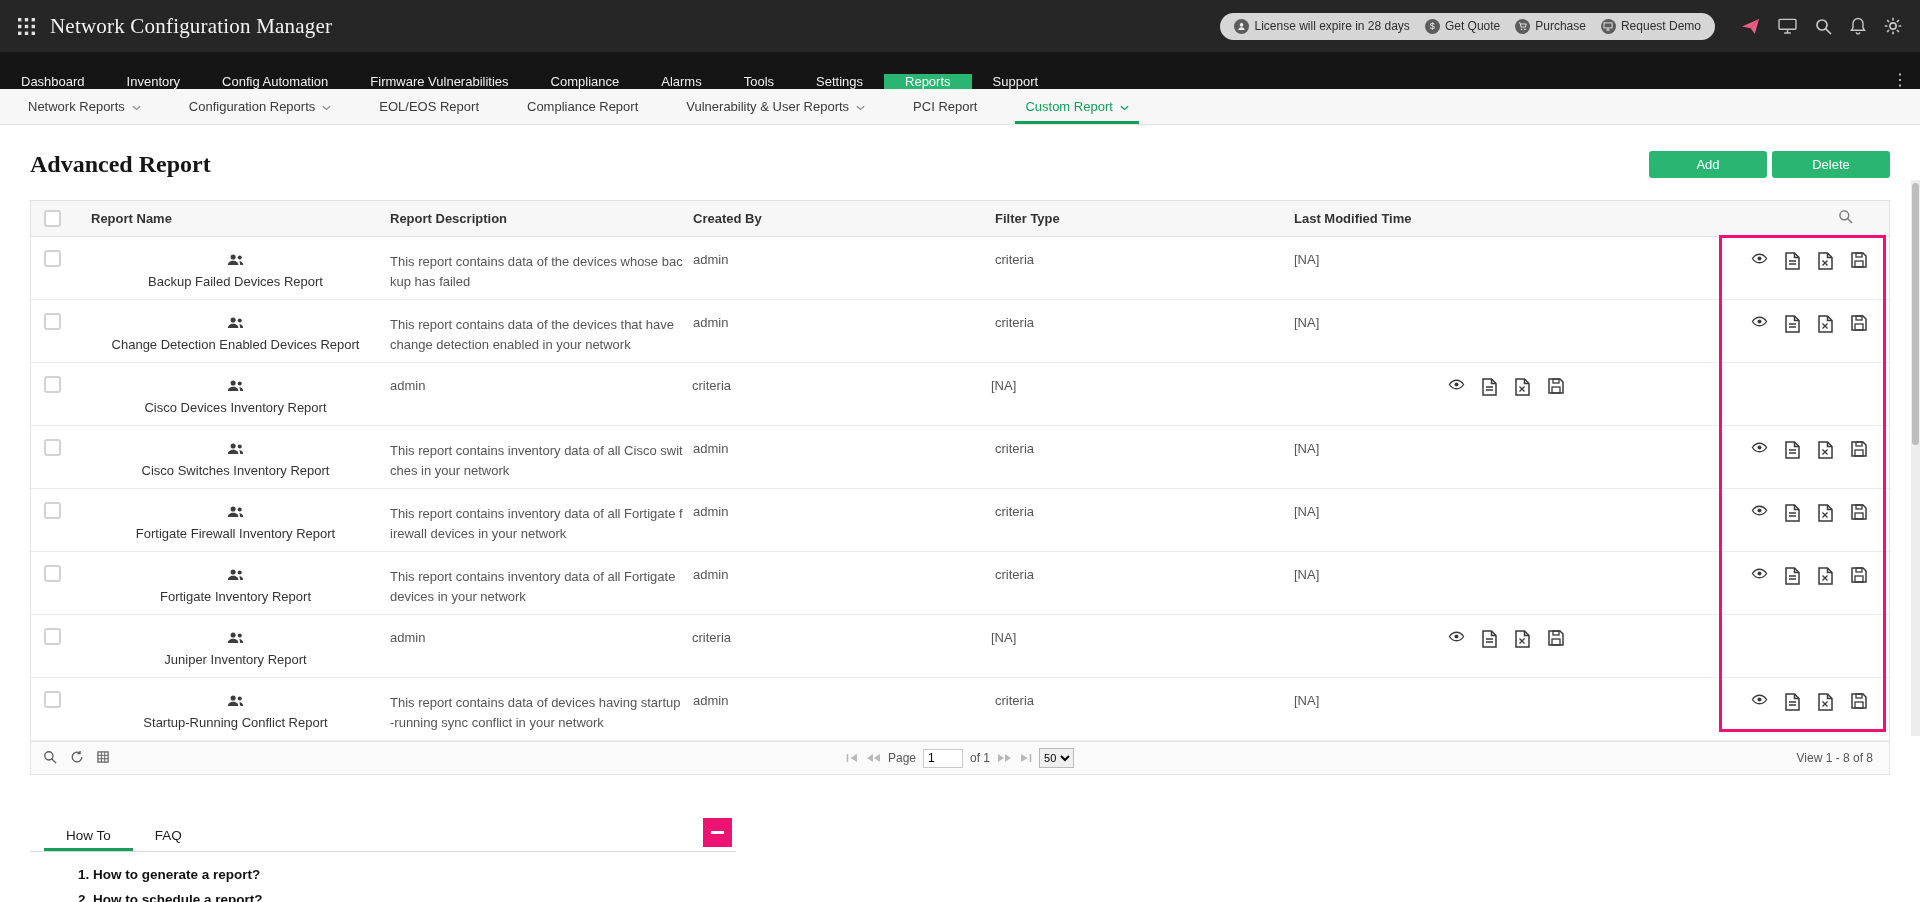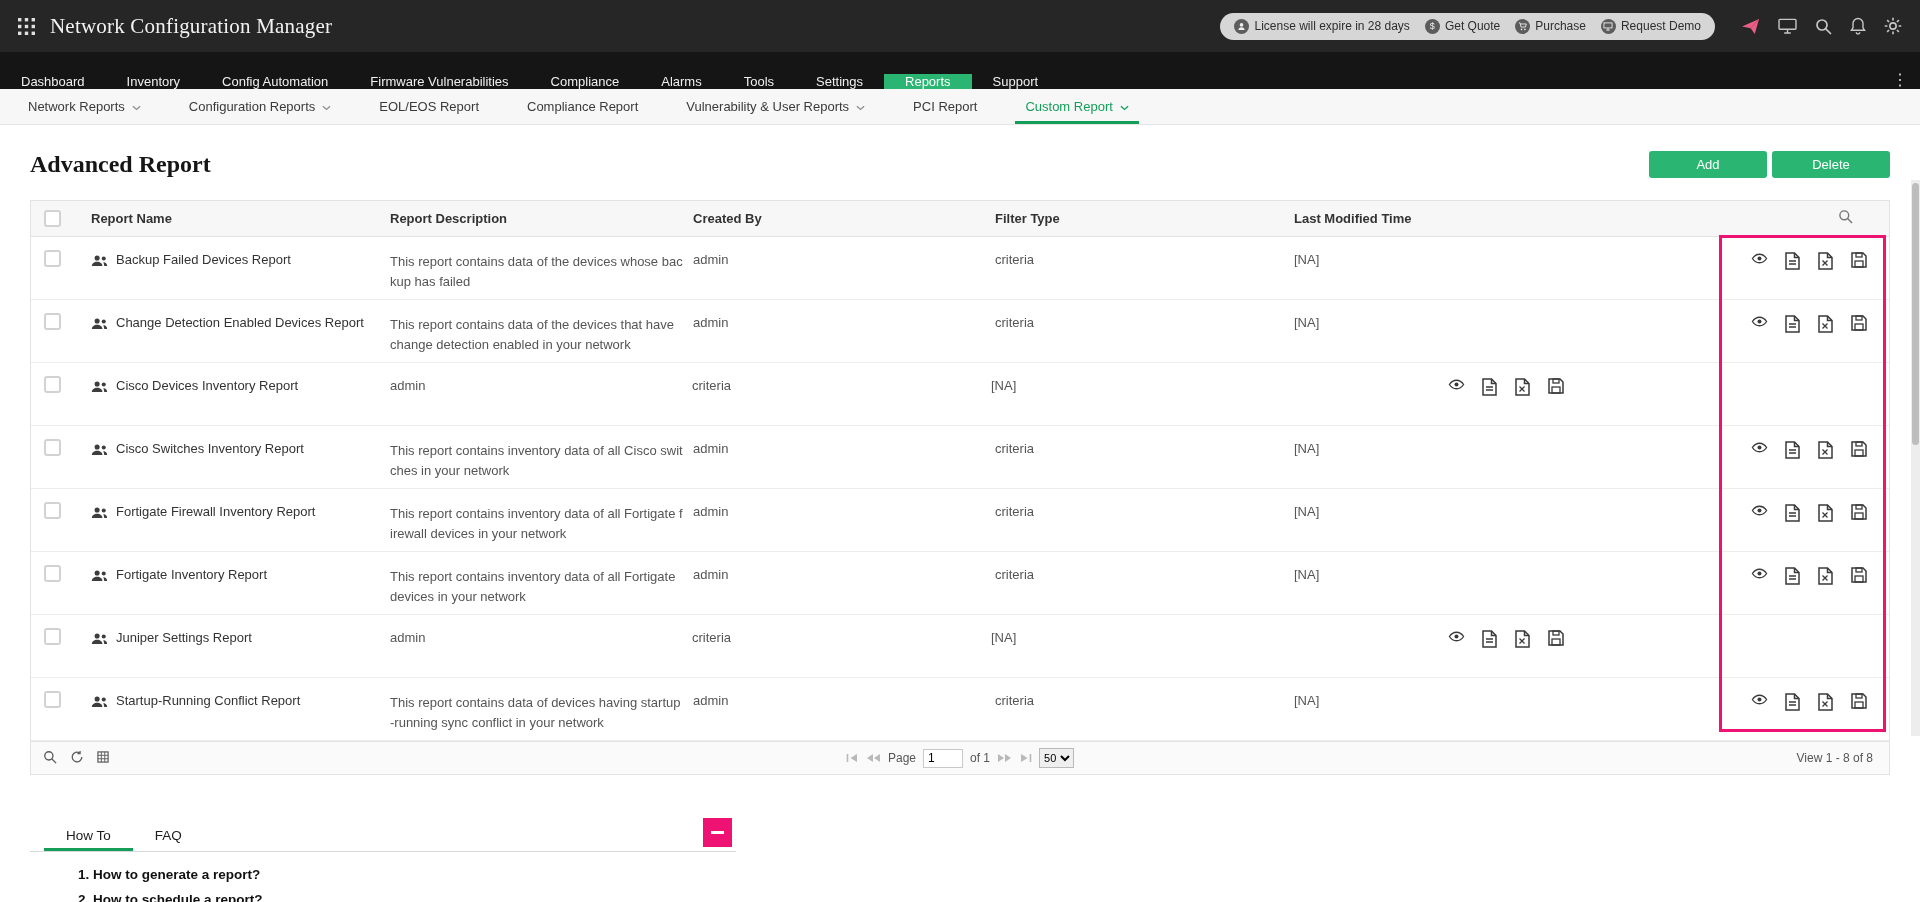--- a/index.html
+++ b/index.html
@@ -50,21 +50,21 @@
   .c-created { width:302px; }
   .c-filter { width:299px; }
   .c-modified { width:425px; }
   .c-actions { flex:1 1 auto; display:flex; }
   .th { font-weight:700; font-size:13px; color:#333; }
   .th-actions { justify-content:flex-end; align-items:center; padding-right:36px; }
   .checkbox { width:17px; height:17px; border:2px solid #d2d2d2; border-radius:3px; background:#fff; display:inline-block; }
   .trow { display:flex; align-items:flex-start; height:63px; border-bottom:1px solid #ededed; background:#fff; }
   .trow .cell { padding-top:15px; font-size:13px; color:#555; }
   .trow .c-check { padding-top:13px; }
-  .trow .c-name { display:flex; gap:8px; align-items:center; padding-right:10px; }
+  .trow .c-name { display:flex; gap:8px; align-items:center; padding-right:10px;flex-direction:column; }
   .grp-icon { flex:0 0 auto; margin-top:1px; display:flex; }
   .name-text { color:#333; }
   .trow .c-desc { padding-right:10px; word-break:break-all; line-height:20px; }
   .trow .c-actions { padding-left:32px; gap:16px; display:flex; }
   .act { width:17px; display:flex; justify-content:center; }
   .pink-highlight { position:absolute; top:34px; right:3px; width:167px; height:497px;
                     border:3px solid #ee1273; pointer-events:none; }
 
   
   .tfoot { height:32px; background:#fafafa; border-top:1px solid #e3e3e3; display:flex; align-items:center;
@@ -599,21 +599,21 @@
             </div>
             <div class="cell c-name">
               <span class="grp-icon" data-interactable="false">
                 <svg width="17" height="13" viewBox="0 0 20 14">
                   <circle cx="7.2" cy="4" r="3" fill="#3d3d3d"></circle>
                   <path d="M1 13.5c0-3.1 2.8-5 6.2-5s6.2 1.9 6.2 5z" fill="#3d3d3d"></path>
                   <circle cx="15" cy="4.6" r="2.4" fill="#3d3d3d"></circle>
                   <path d="M14.6 8.7c2.5.3 4.4 1.9 4.4 4.8h-3.4z" fill="#3d3d3d"></path>
                 </svg>
               </span>
-              <span class="name-text" data-interactable="true">Juniper Settings Report</span>
+              <span class="name-text" data-interactable="true">Juniper Inventory Report</span>
             </div>
             <div class="cell c-created" data-interactable="false">admin</div>
             <div class="cell c-filter" data-interactable="false">criteria</div>
             <div class="cell c-modified" data-interactable="false">[NA]</div>
             <div class="cell c-actions">
               <span class="act" data-interactable="true">
                 <svg width="20" height="13" viewBox="0 0 22 13">
                   <path d="M11 1C5.5 1 1.8 6.5 1.8 6.5S5.5 12 11 12s9.2-5.5 9.2-5.5S16.5 1 11 1z" fill="none" stroke="#3a3a3a" stroke-width="1.7"></path>
                   <circle cx="11" cy="6.5" r="2.6" fill="#3a3a3a"></circle>
                 </svg>

